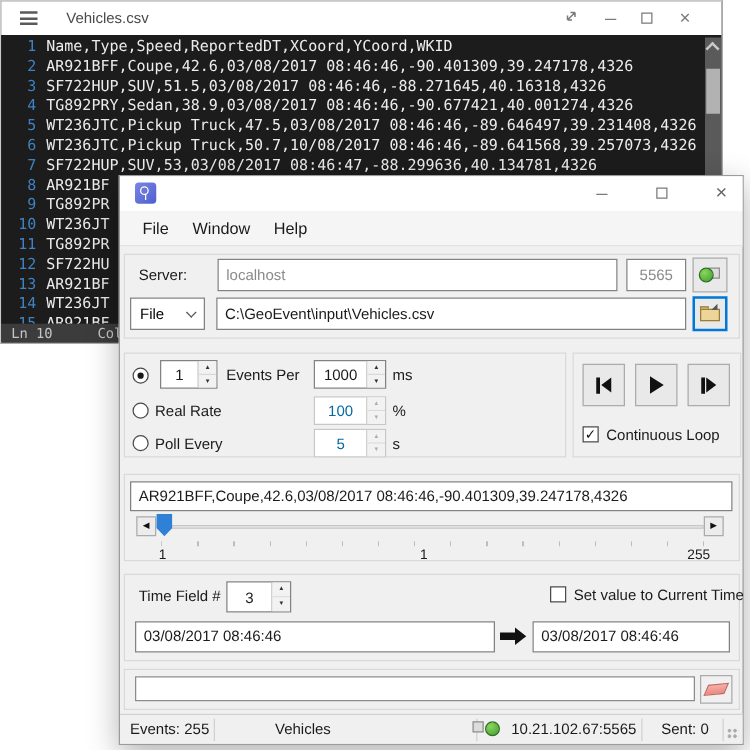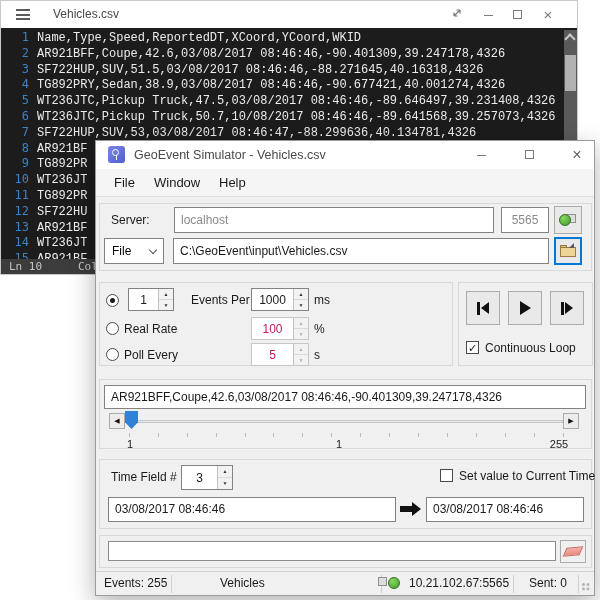--- a/index.html
+++ b/index.html
@@ -16,21 +16,21 @@
   .burger i { display:block; height:2px; background:#5a5a5a; margin-bottom:2.5px; }
   .ed-ctl { width:18px; height:18px; top:5px; text-align:center; line-height:17px;
             color:#7a7a7a; font-size:13px; }
   .cssline { display:inline-block; width:9px; height:1.5px; background:#7a7a7a; margin-bottom:3px; }
   .cssbox  { display:inline-block; width:9px; height:9px; border:1.2px solid #7a7a7a; }
   #ed-content { left:0; top:27px; width:576px; height:231px; background:#1c1c1c;
                 overflow:hidden; padding-top:2px;
                 font-family:"DejaVu Sans Mono", monospace; font-size:12px; }
   .ln-row { height:15.8px; line-height:15.8px; white-space:pre; }
   .ln-num { display:inline-block; width:28px; text-align:right; color:#3f82c1; }
-  .ln-text { color:#ececec; margin-left:8px;font-family:Liberation Mono, monospace; }
+  .ln-text { color:#ececec; margin-left:8px; }
   #ed-scroll { left:563px; top:29px; width:13px; height:229px; background:#5a5a5a; }
   #ed-chev { left:2px; top:5px; width:8px; height:8px; border-left:2px solid #c9c9c9;
              border-top:2px solid #c9c9c9; transform:rotate(45deg); }
   #ed-thumb { left:1px; top:25px; width:11px; height:36px; background:#b2b2b2; }
   #ed-status { left:0; top:258px; width:576px; height:15px; background:#3c3c3c;
                color:#c4c4c4; font-family:"DejaVu Sans Mono", monospace; font-size:11px;
                line-height:15px; }
   #ed-ln { left:8px; top:0; } #ed-col { left:77px; top:0; }
 
   
@@ -52,21 +52,21 @@
   .gbox { border:1px solid #d9d9d9; background:transparent; }
   .field { background:#fff; border:1px solid #828282; font-size:12px; color:#1a1a1a;
            line-height:24px; padding:0 6px; white-space:nowrap; overflow:hidden; }
   .field.ghost { color:#8a8a8a; }
   .lbl { font-size:12px; color:#1a1a1a; white-space:nowrap; }
 
   
   .spin { background:#fff; border:1px solid #828282; display:flex; }
   .spin.dis { border-color:#c7c7c7; }
   .spin-val { flex:1; text-align:center; font-size:12px; color:#1a1a1a; align-self:center; }
-  .spin.dis .spin-val { color:#be185d;text-align:center; }
+  .spin.dis .spin-val { color:#0369a1;text-align:center; }
   .spin-btns { width:15px; display:flex; flex-direction:column; border-left:1px solid #c2c2c2; }
   .spin-b { flex:1; font-size:5px; text-align:center; color:#333; background:#f2f2f2;
             line-height:10px; border-bottom:1px solid #d9d9d9; }
   .spin-b:last-child { border-bottom:none; }
   .spin.dis .spin-b { color:#b0b0b0; }
 
   
   .combo { background:#fff; border:1px solid #828282; font-size:12px; line-height:24px;
            padding-left:7px; }
   .combo .chev { position:absolute; right:7px; top:8px; width:6px; height:6px;
@@ -175,21 +175,20 @@
     <span id="ed-col" class="abs">Col</span>
   </div>
 </div>
 
 <div id="sim" class="abs">
   <div id="sim-titlebar" class="abs">
     <span id="logo" class="abs">
         <span class="ring"></span>
         <span class="stem"></span>
       </span>
-    <span id="sim-title" class="abs">GeoEvent Simulator - Vehicles.csv</span>
     <span class="abs sim-ctl" style="left:375px"><span class="cssline"></span></span>
     <span class="abs sim-ctl" style="left:423px"><span class="cssbox"></span></span>
     <span class="abs sim-ctl" style="left:471px;font-size:16px">×</span>
   </div>
   <div id="sim-menubar" class="abs">
     <span class="abs menu-item" style="left:18px">File</span>
     <span class="abs menu-item" style="left:58px">Window</span>
     <span class="abs menu-item" style="left:123px">Help</span>
   </div>
 
@@ -217,21 +216,21 @@
 
   <div class="abs gbox" style="left:3px;top:141px;width:354px;height:84px"></div>
   <span class="abs radio sel" style="left:10px;top:153px"></span>
   <div class="abs spin" style="left:32px;top:147px;width:46px;height:23px">
     <span class="spin-val">1</span>
     <span class="spin-btns">
         <span class="spin-b">▲</span>
         <span class="spin-b">▼</span>
       </span>
   </div>
-  <span class="abs lbl" style="left:95px;top:152px">Events Per</span>
+  <span class="abs lbl" style="left:85px;top:152px">Events Per</span>
   <div class="abs spin" style="left:155px;top:147px;width:58px;height:23px">
     <span class="spin-val">1000</span>
     <span class="spin-btns">
         <span class="spin-b">▲</span>
         <span class="spin-b">▼</span>
       </span>
   </div>
   <span class="abs lbl" style="left:218px;top:152px">ms</span>
 
   <span class="abs radio" style="left:10px;top:181px"></span>

